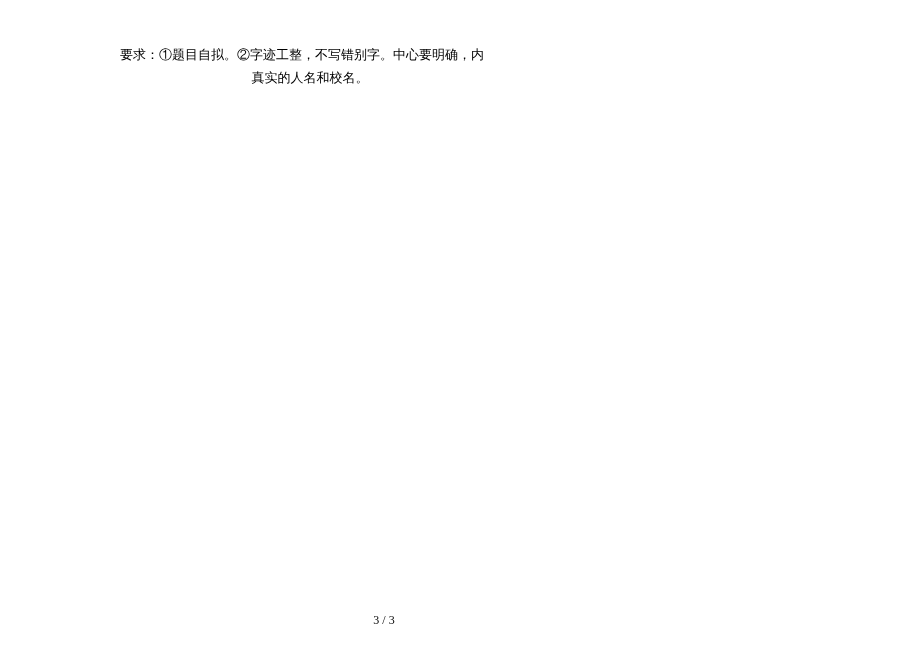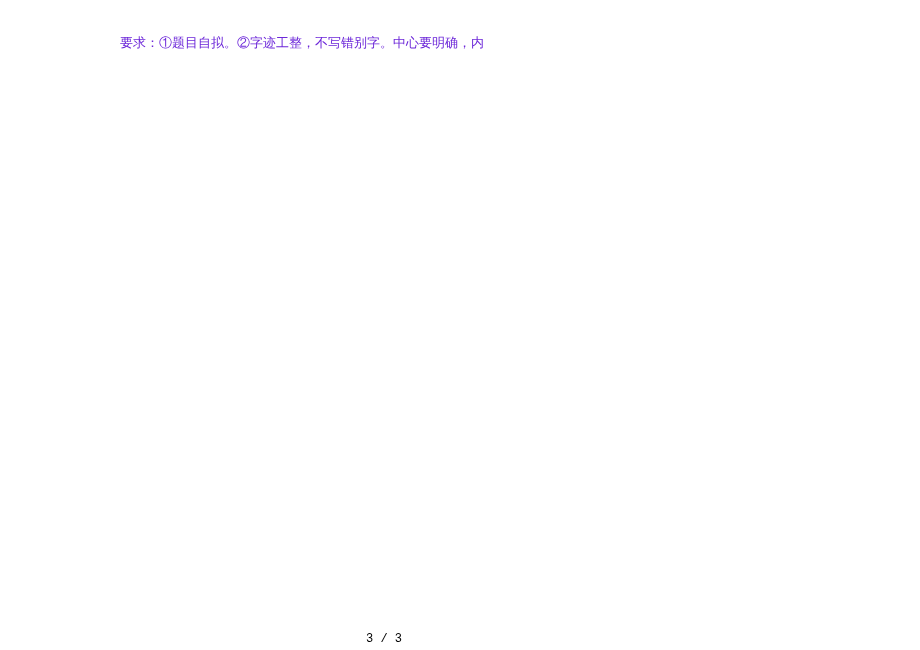--- a/index.html
+++ b/index.html
@@ -9,42 +9,43 @@
     }
     body {
       width: 920px;
       height: 650px;
       background: #ffffff;
       font-family: "SimSun", "宋体", serif;
       position: relative;
     }
     .content {
       position: absolute;
-      top: 32px;
+      top: 44px;
       left: 120px;
       width: 380px;
       font-size: 13px;
       line-height: 1.75;
-      color: #6d28d9;
+      color: #000000;
       text-align: justify;
     }
     .content .line3 {
       text-align: center;
     }
     .page-number {
       position: absolute;
-      bottom: 4px;
+      bottom: 22px;
       left: 0;
       width: 768px;
       text-align: center;
       font-size: 12px;
       color: #000000;
-      font-family: Liberation Mono, monospace;
+      font-family: Liberation Serif, serif;
     }
   </style>
 </head>
 <body>
 
 <div class="content">
   <div>要求：①题目自拟。②字迹工整，不写错别字。中心要明确，内</div>
+  <div class="line3">真实的人名和校名。</div>
 </div>
 
 <div class="page-number">3 / 3</div>
 
 </body></html>

